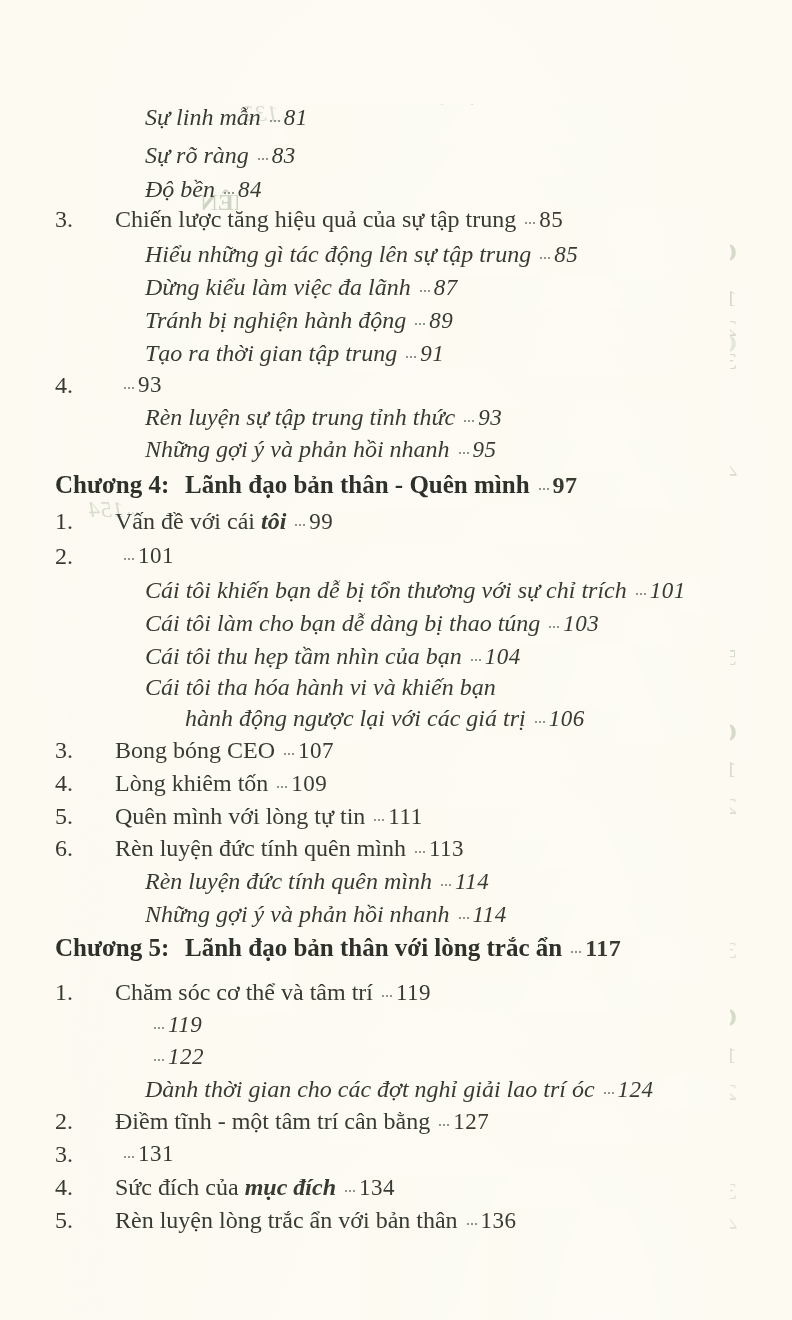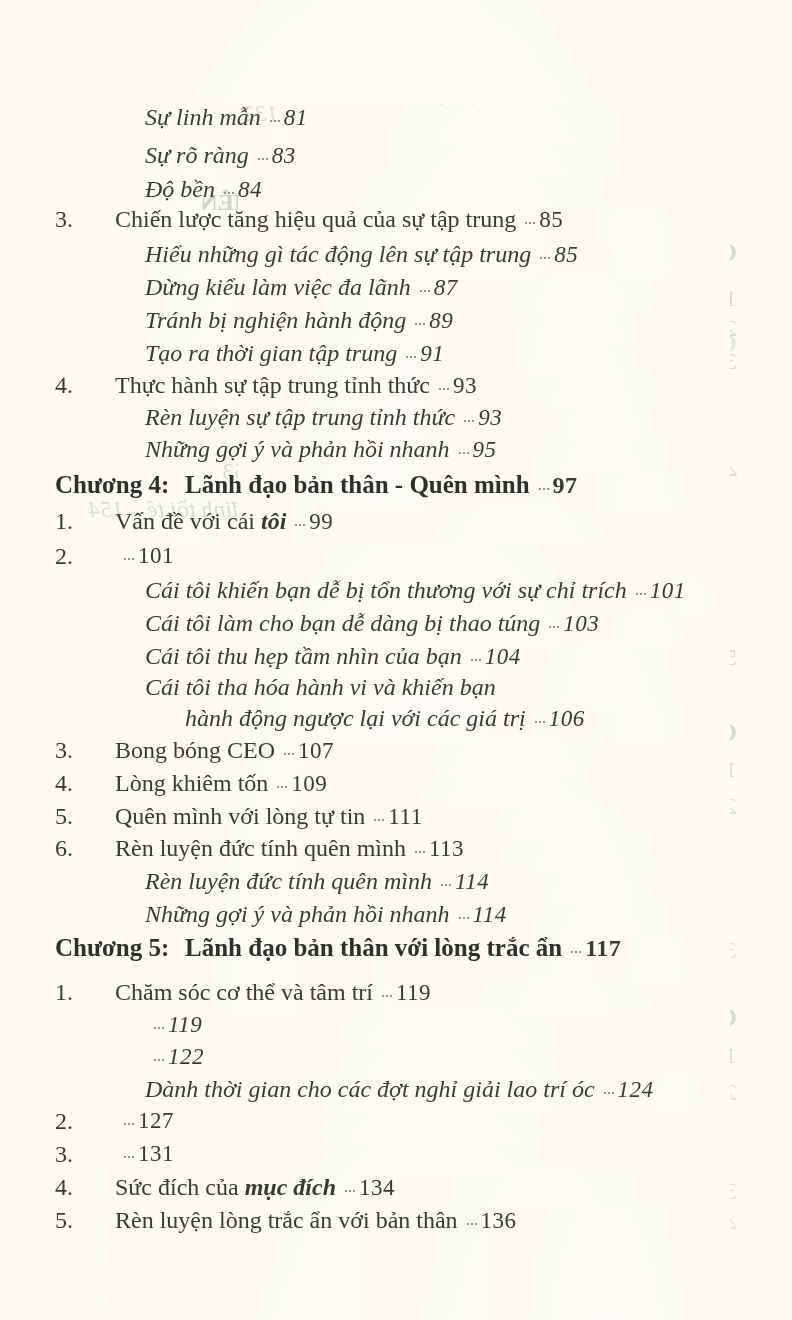--- a/index.html
+++ b/index.html
@@ -364,21 +364,20 @@
       <div class="row sub" style="top: 340px;">
         <div class="body">
           <span class="label"><span>Tạo ra thời gian tập trung</span></span>
           <span class="dots"></span>
           <span class="page">91</span>
         </div>
       </div>
       <div class="row item" style="top: 372px;">
         <span class="num">4.</span>
         <div class="body">
-          <span class="label"><span>Thực hành sự tập trung tỉnh thức</span></span>
           <span class="dots"></span>
           <span class="page">93</span>
         </div>
       </div>
       <div class="row sub" style="top: 404px;">
         <div class="body">
           <span class="label"><span>Rèn luyện sự tập trung tỉnh thức</span></span>
           <span class="dots"></span>
           <span class="page">93</span>
         </div>
@@ -523,20 +522,21 @@
       <div class="row sub" style="top: 1076px;">
         <div class="body">
           <span class="label"><span>Dành thời gian cho các đợt nghỉ giải lao trí óc</span></span>
           <span class="dots"></span>
           <span class="page">124</span>
         </div>
       </div>
       <div class="row item" style="top: 1108px;">
         <span class="num">2.</span>
         <div class="body">
+          <span class="label"><span>Điềm tĩnh - một tâm trí cân bằng</span></span>
           <span class="dots"></span>
           <span class="page">127</span>
         </div>
       </div>
       <div class="row item" style="top: 1141px;">
         <span class="num">3.</span>
         <div class="body">
           <span class="dots"></span>
           <span class="page">131</span>
         </div>

